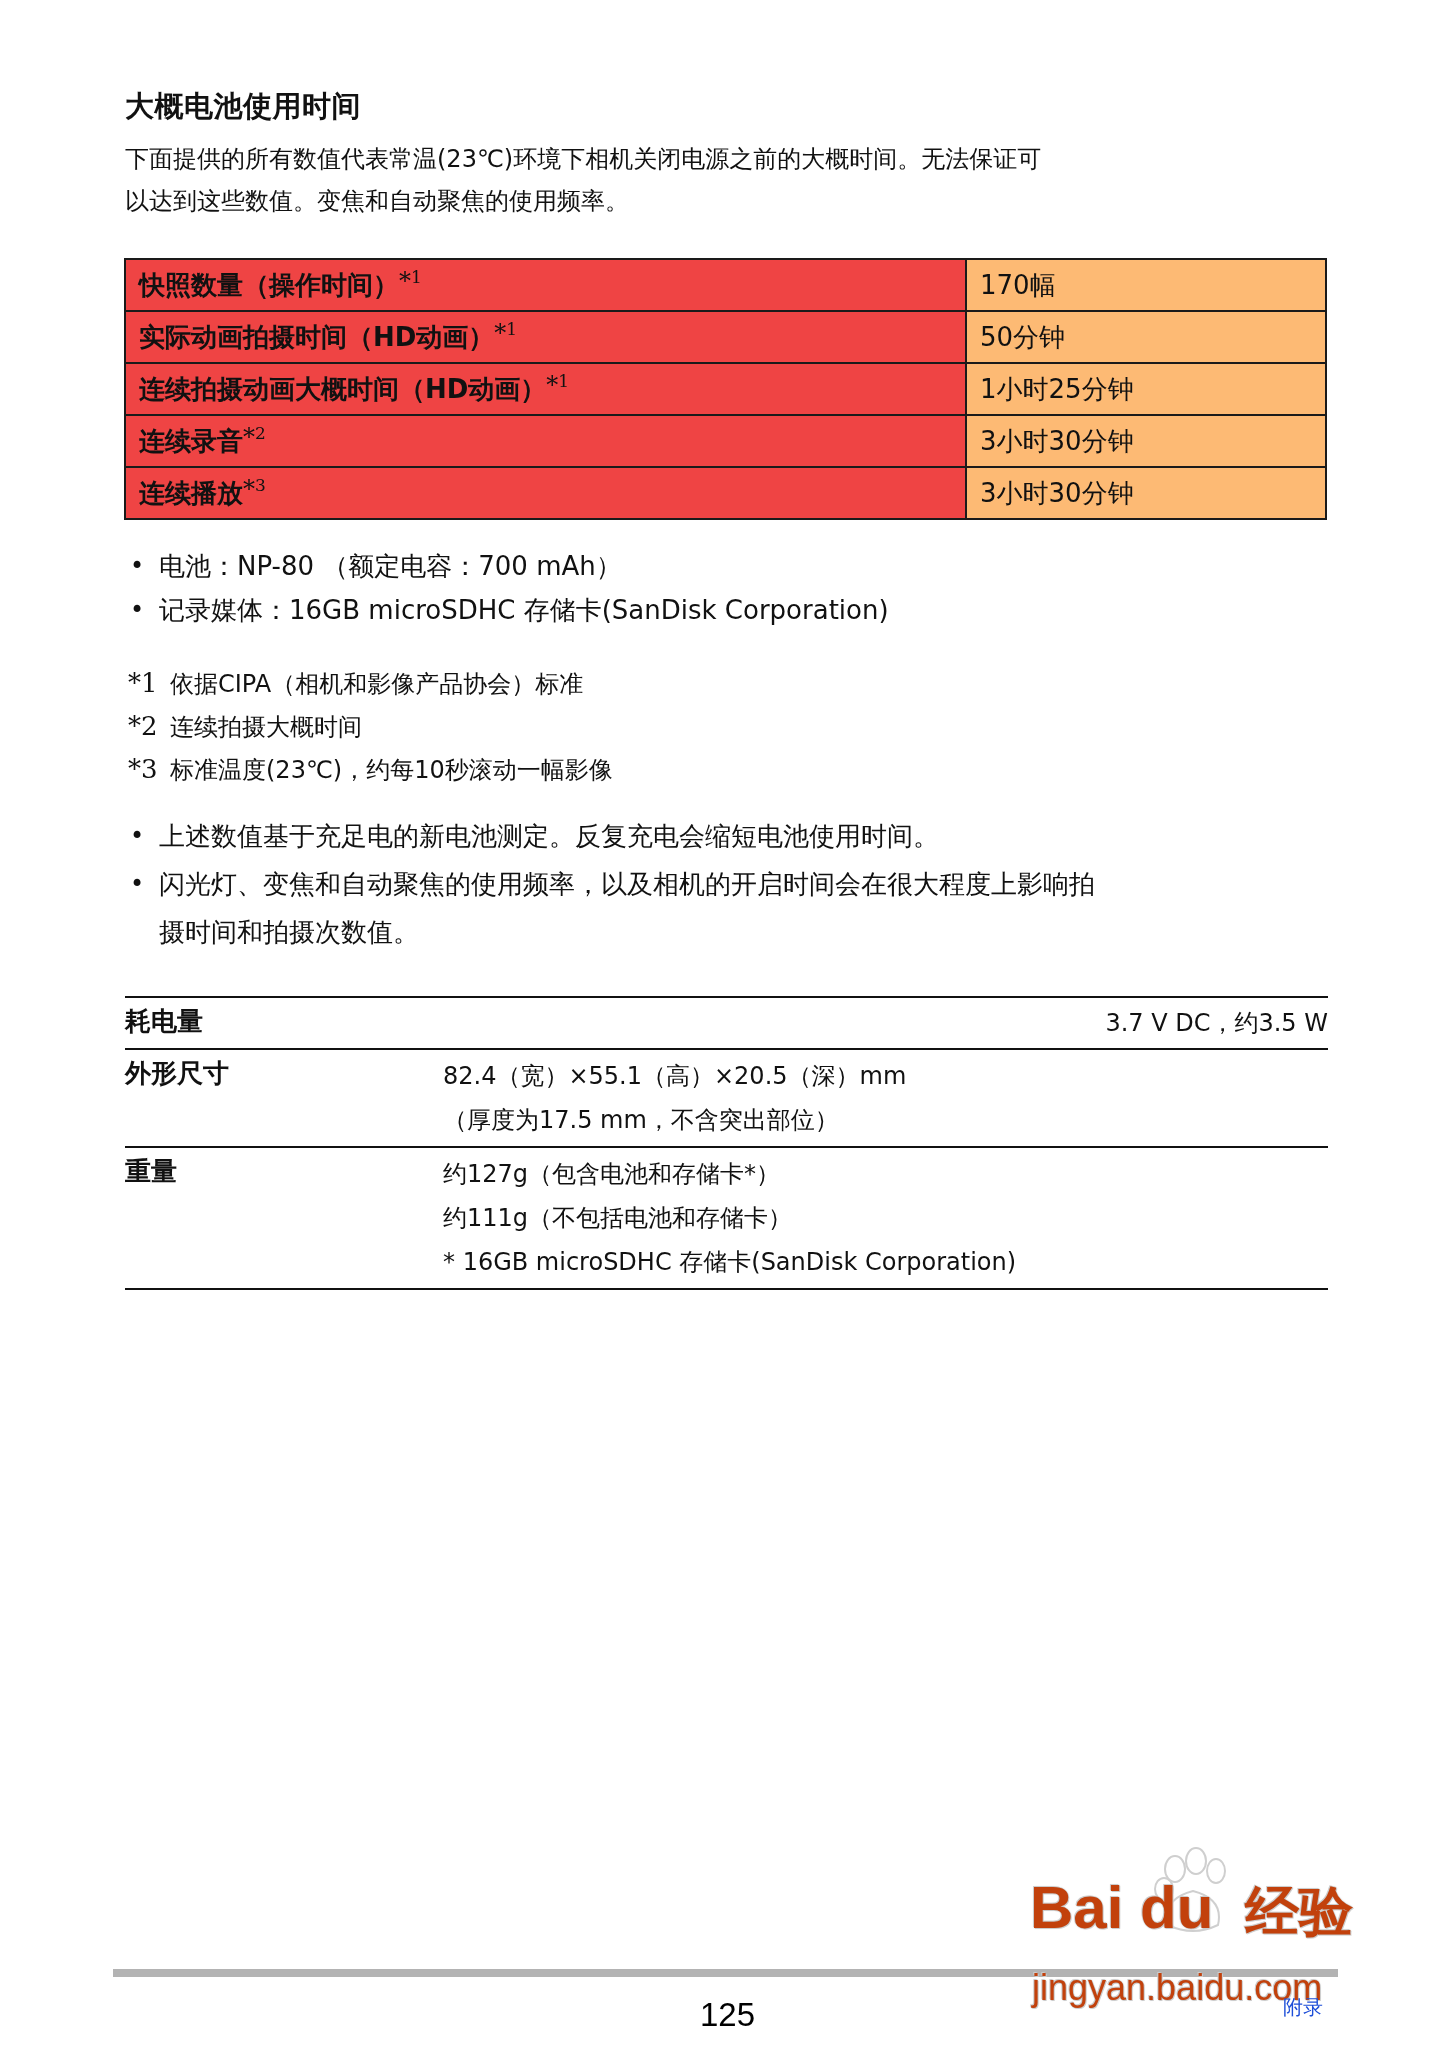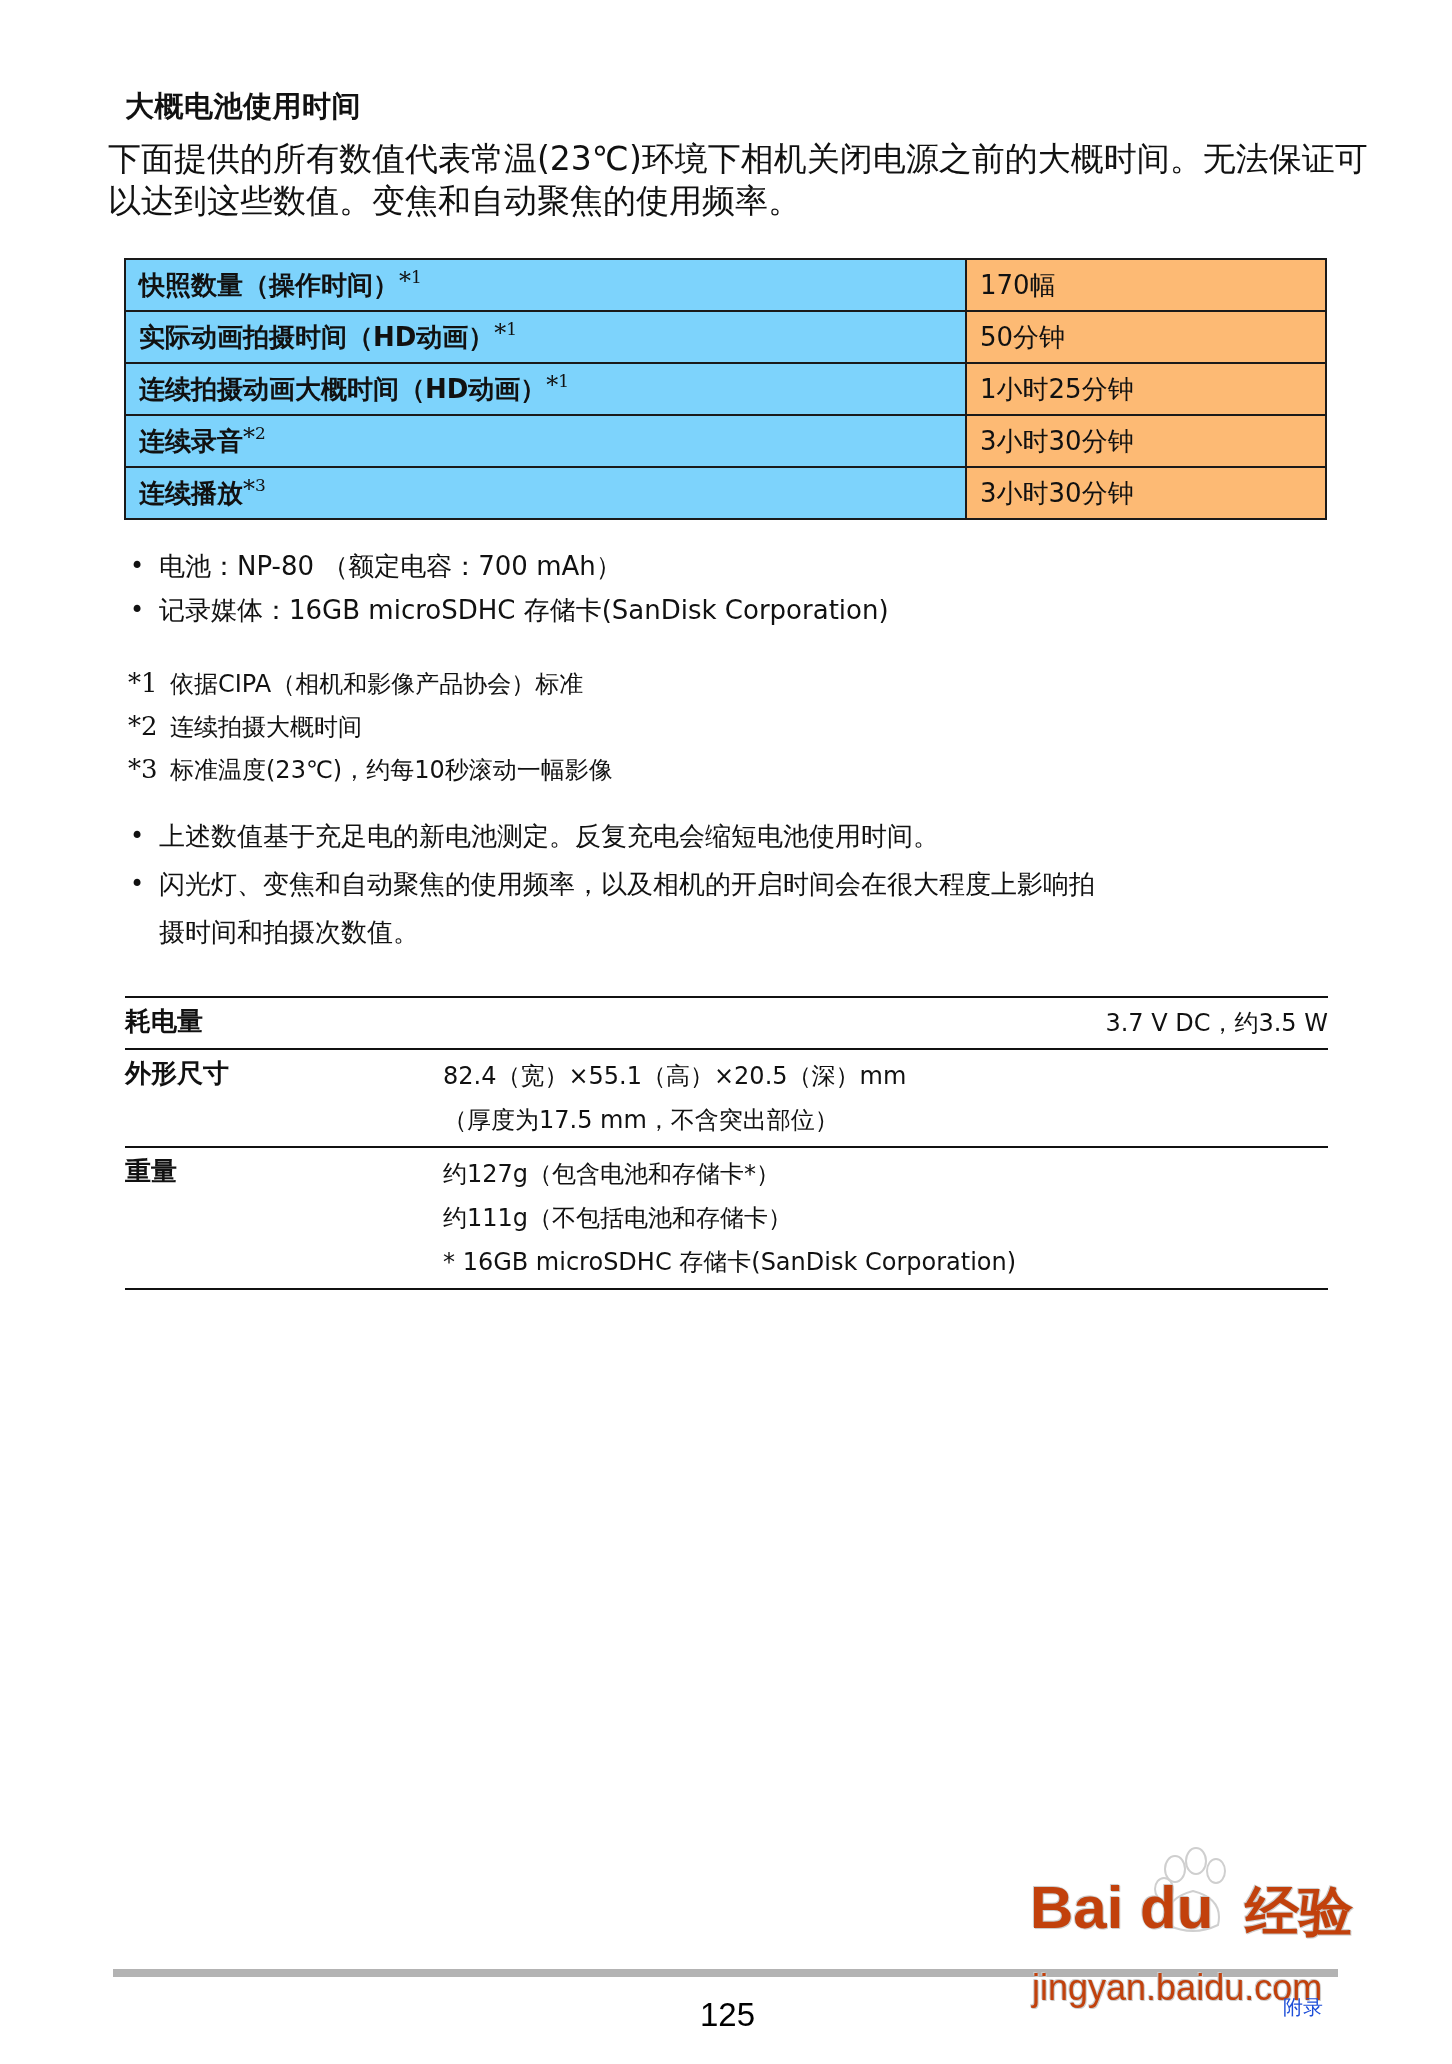--- a/index.html
+++ b/index.html
@@ -9,35 +9,35 @@
     color: #111111;
   }
   .abs { position: absolute; }
 
   .title {
     left: 125px; top: 86px;
     font-size: 29px; font-weight: bold; line-height: 40px; letter-spacing: 0.5px;
     white-space: nowrap;
   }
   .intro {
-    left: 108px; top: 138px; width: 1210px;
-    font-size: 33px; line-height: 42px; white-space: nowrap;
+    left: 125px; top: 138px; width: 1210px;
+    font-size: 24px; line-height: 42px; white-space: nowrap;
   }
   .intro div { height: 42px; }
 
   
   .btable {
     left: 124px; top: 258px; width: 1203px;
     border-collapse: collapse;
   }
   .btable td {
     border: 2px solid #1a1a1a; height: 50px; padding: 0; vertical-align: middle;
   }
   .btable td.label {
-    width: 826px; background: #7dd3fc;
+    width: 826px; background: #ef4444;
     font-weight: bold; font-size: 26px; padding-left: 13px; white-space: nowrap;
   }
   .btable td.value {
     background: #fdba74; font-size: 26px; padding-left: 13px; white-space: nowrap;
   }
   .sup {
     font-family: "DejaVu Serif", "Liberation Serif", serif;
     font-weight: normal; font-size: 24px; position: relative; top: -5px;
   }
   .sup small { font-size: 17px; position: relative; top: -6px; }

